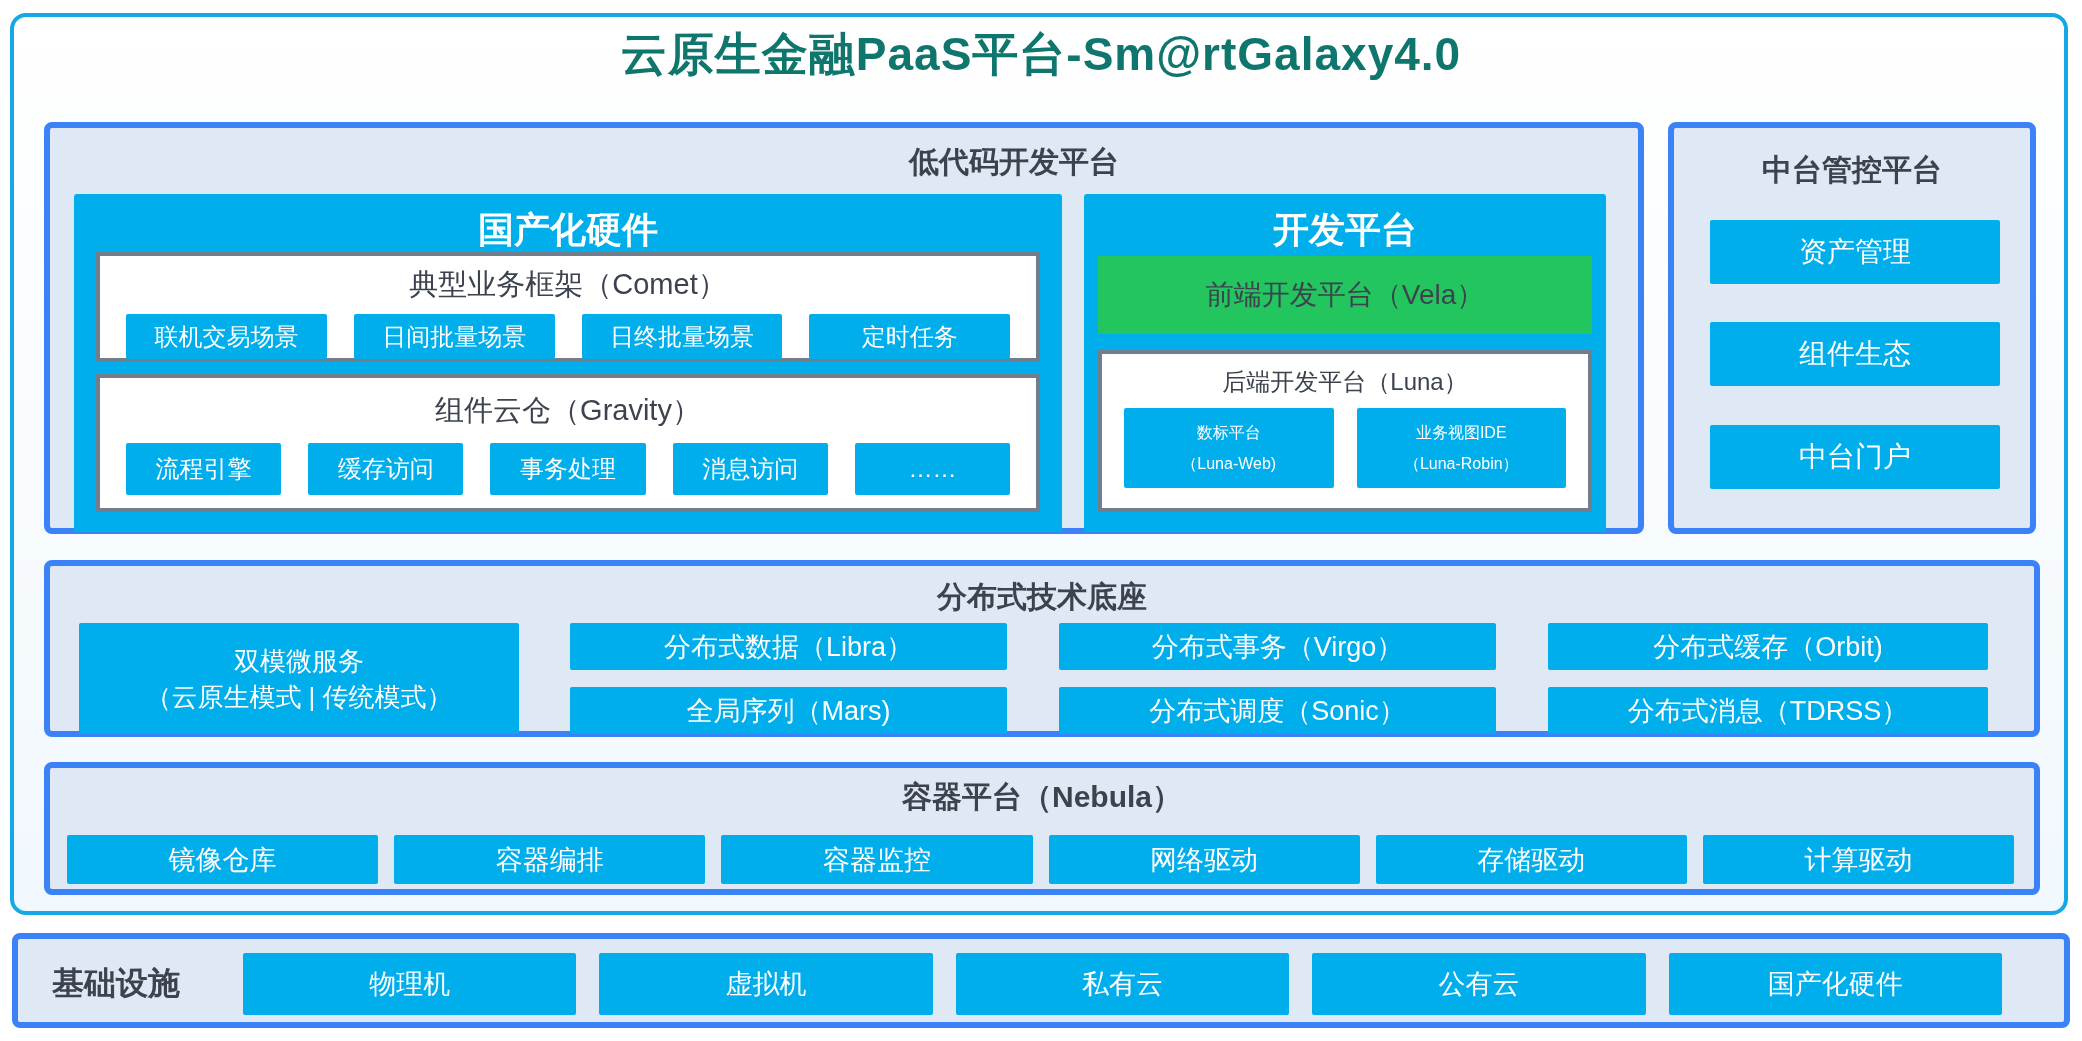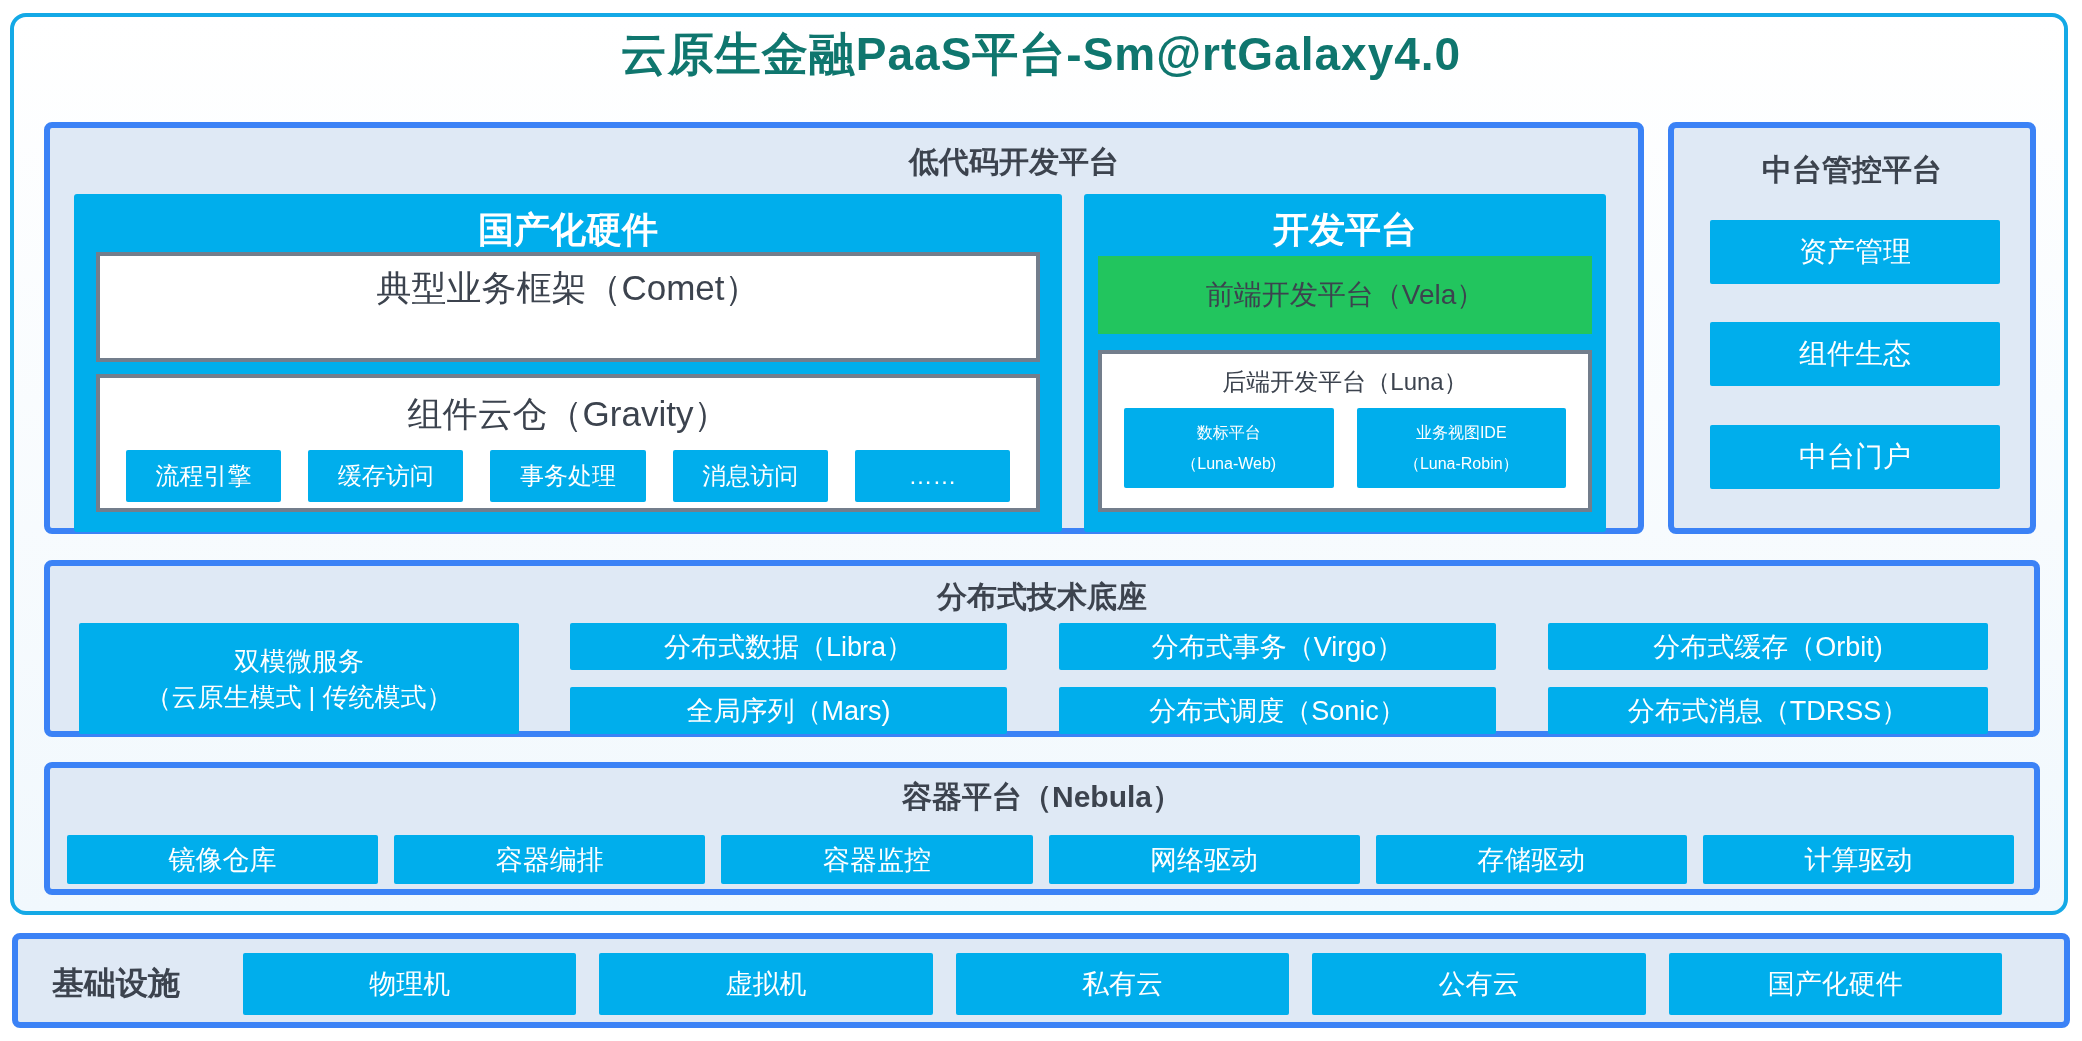--- a/index.html
+++ b/index.html
@@ -33,21 +33,21 @@
   .sec-header { font-weight: 700; font-size: 30px; color: #3C434E; text-align: center; }
   .bluebox { background: #00AEEC; color: #ffffff; }
   .flexc { display: flex; align-items: center; justify-content: center; }
 
   
   .lowcode { left: 44px; top: 122px; width: 1600px; height: 412px; }
   .lowcode-header { position: absolute; top: 14px; left: 340px; right: 0; }
   .runtime { position: absolute; left: 24px; top: 66px; width: 988px; height: 338px; border-radius: 3px; }
   .blk-title { text-align: center; font-size: 36px; font-weight: 700; color: #fff; padding-top: 12px; }
   .whitebox { position: absolute; background: #ffffff; border: 4px solid #737E8C; }
-  .wb-title { text-align: center; font-size: 35px; color: #3C434E; padding-top: 9px; }
+  .wb-title { text-align: center; font-size: 29px; color: #3C434E; padding-top: 9px; }
   .comet { left: 22px; top: 58px; width: 944px; height: 110px; }
   .chips { display: flex; gap: 27px; padding: 9px 26px 0; }
   .chip {
     flex: 1; height: 45px; background: #00AEEC; color: #fff; font-size: 24px;
     display: flex; align-items: center; justify-content: center; border-radius: 2px;
   }
   .gravity { left: 22px; top: 180px; width: 944px; height: 138px; }
   .gravity .wb-title { padding-top: 13px; }
   .gravity .chips { padding-top: 12px; }
   .gravity .chip { height: 52px; }
@@ -111,20 +111,26 @@
   <div class="page-title">云原生金融PaaS平台-Sm@rtGalaxy4.0</div>
 
   <div class="panel lowcode">
     <div class="sec-header lowcode-header">低代码开发平台</div>
 
     <div class="bluebox runtime">
       <div class="blk-title">国产化硬件</div>
 
       <div class="whitebox comet">
         <div class="wb-title">典型业务框架（Comet）</div>
+        <div class="chips">
+          <div class="chip">联机交易场景</div>
+          <div class="chip">日间批量场景</div>
+          <div class="chip">日终批量场景</div>
+          <div class="chip">定时任务</div>
+        </div>
       </div>
 
       <div class="whitebox gravity">
         <div class="wb-title">组件云仓（Gravity）</div>
         <div class="chips">
           <div class="chip">流程引擎</div>
           <div class="chip">缓存访问</div>
           <div class="chip">事务处理</div>
           <div class="chip">消息访问</div>
           <div class="chip">……</div>

